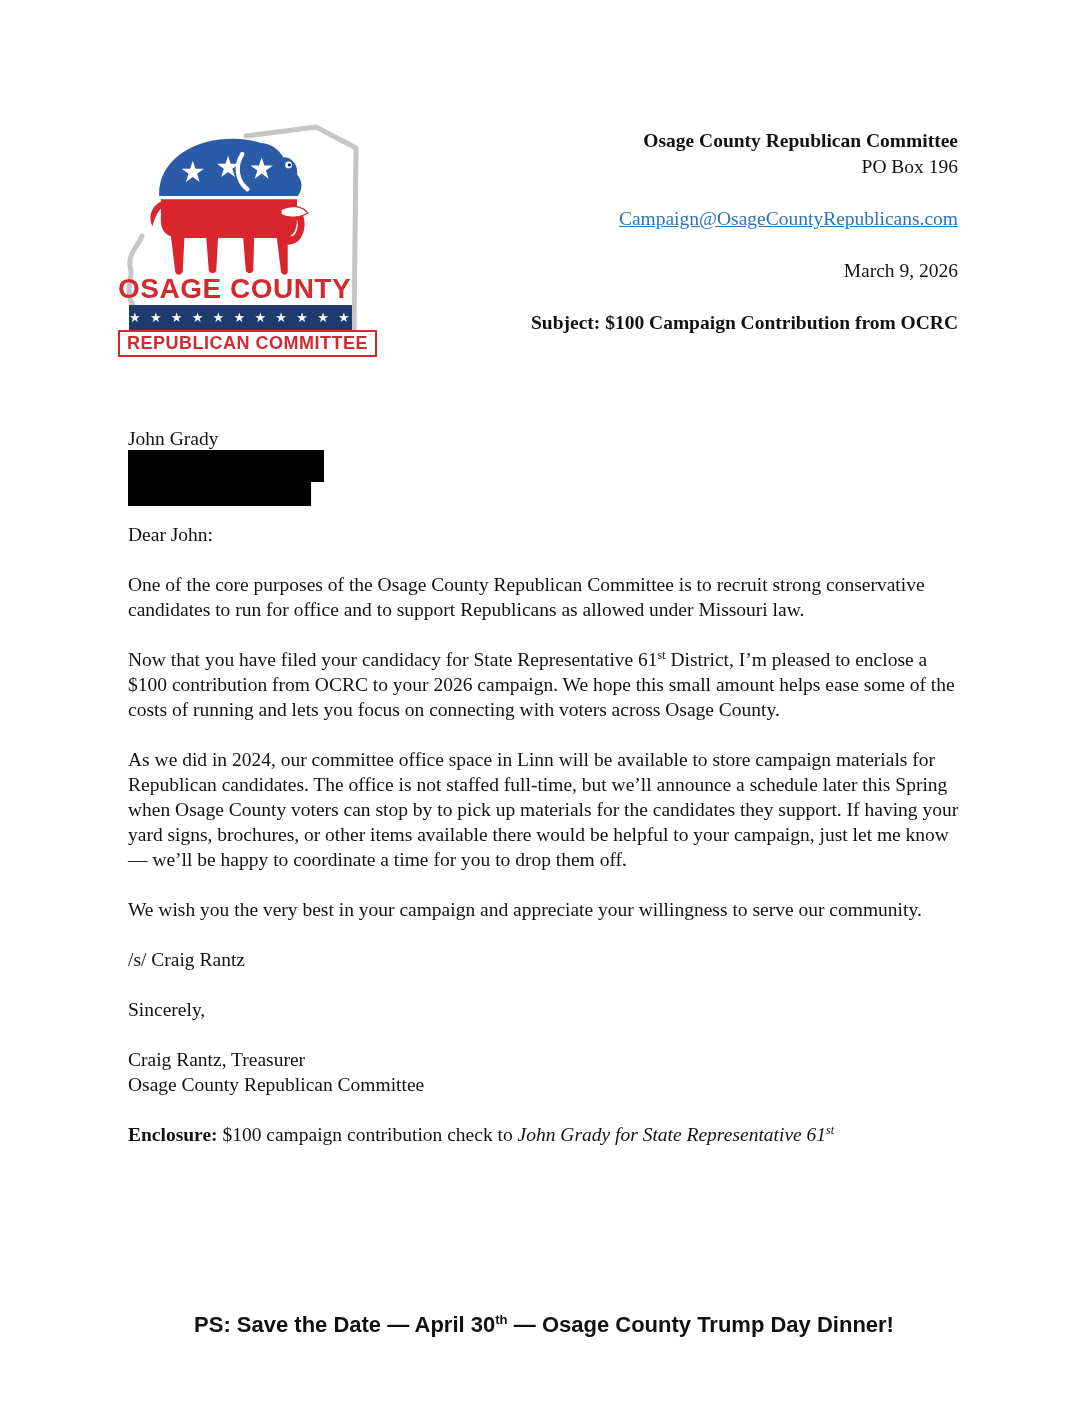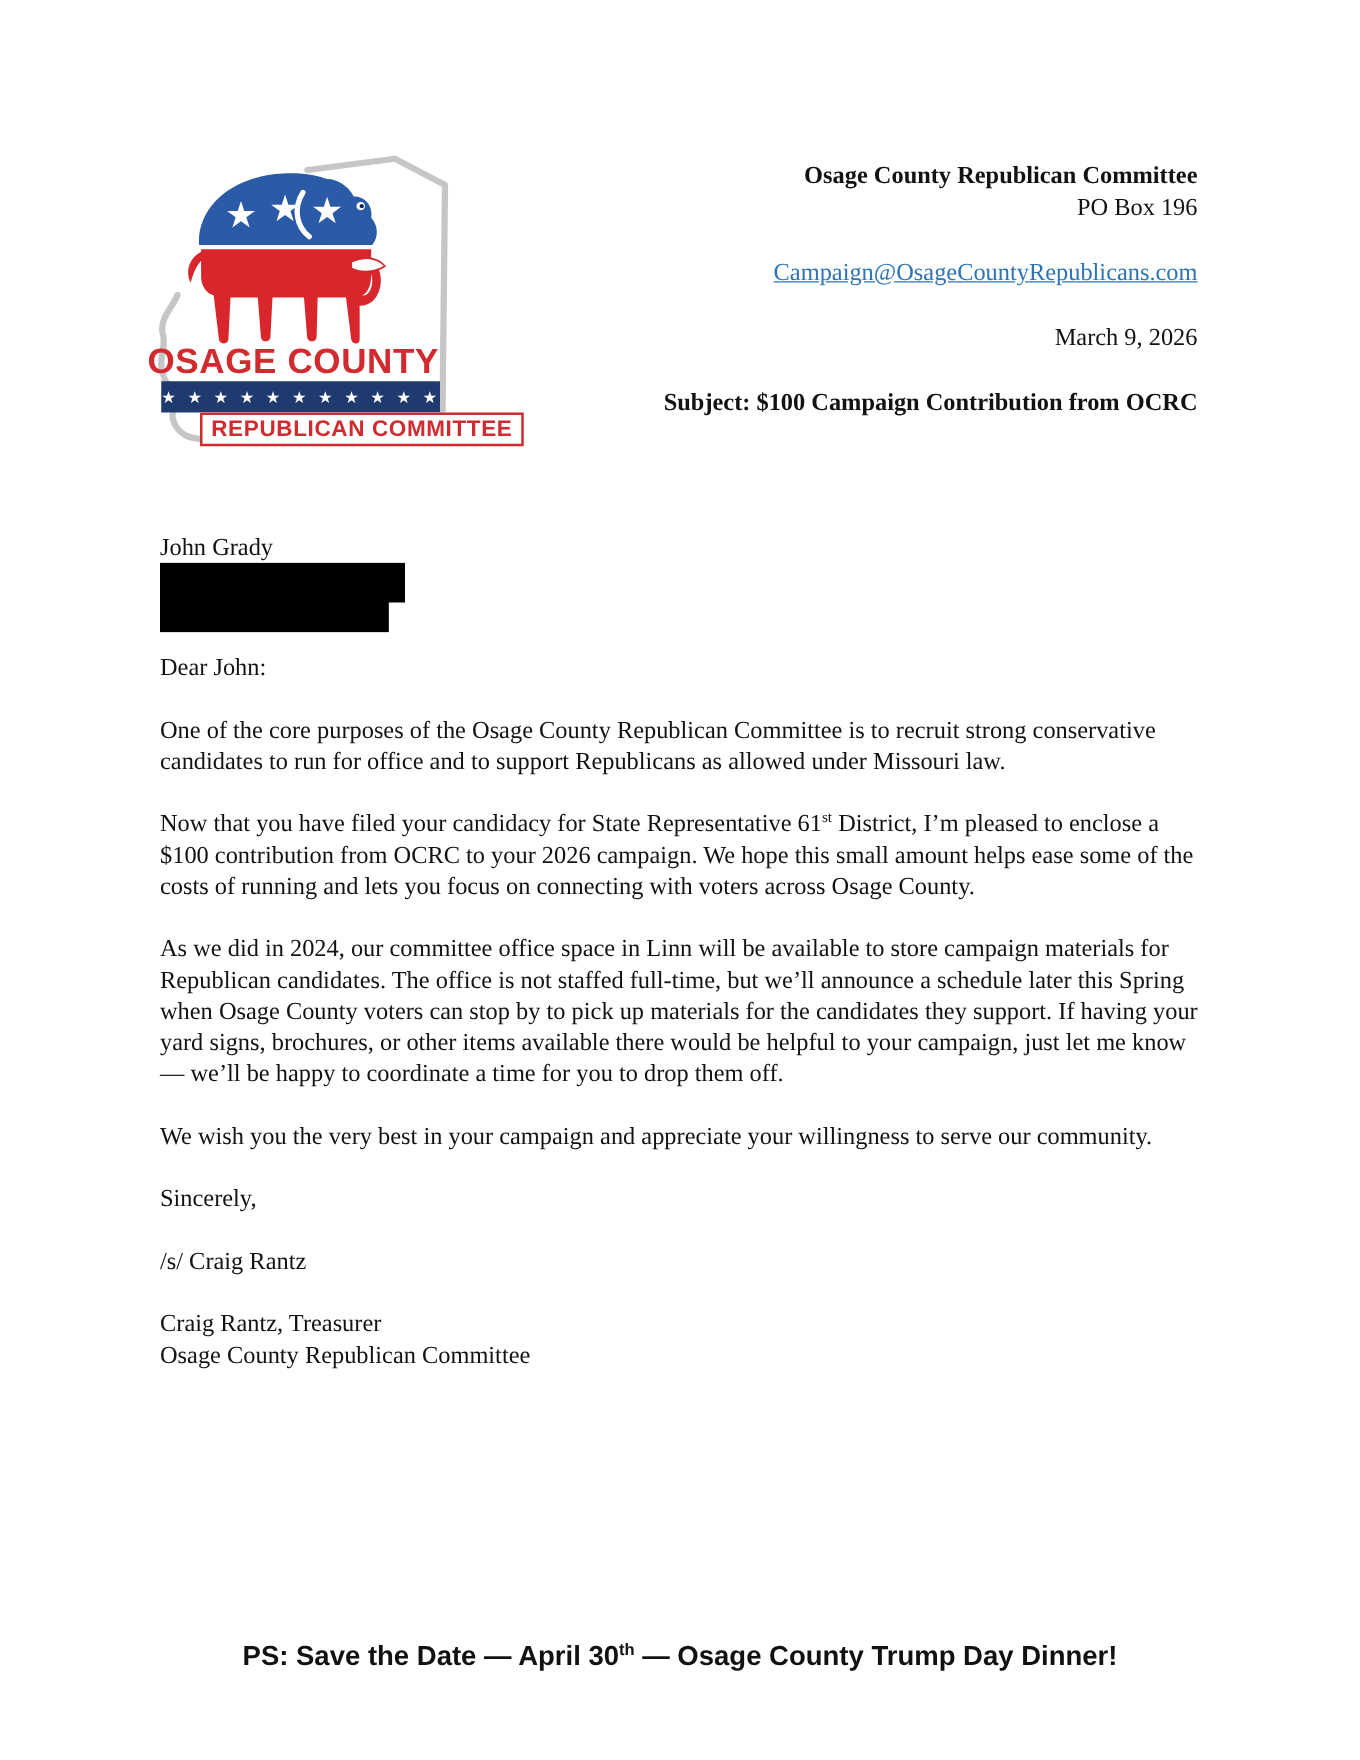--- a/index.html
+++ b/index.html
@@ -29,21 +29,21 @@
     background: #1E3A6E; color: #ffffff;
     font-size: 13px; line-height: 25px; text-align: center;
     letter-spacing: 3px; white-space: nowrap; overflow: hidden;
   }
   .logo-subtitle-wrap { position: absolute; top: 218px; left: 0; width: 100%; text-align: center; }
   .logo-subtitle {
     display: inline-block;
     border: 2px solid #D22B2F; padding: 1px 7px;
     font-family: "Liberation Sans", sans-serif;
     font-weight: bold; font-size: 18px; letter-spacing: 0.5px;
-    color: #D22B2F; background: #ffffff; white-space: nowrap; margin-left: 42px;
+    color: #D22B2F; background: #ffffff; white-space: nowrap;
   }
   
   .letterhead {
     position: absolute; top: 128px; right: 130px;
     text-align: right; line-height: 26px;
   }
   .bold { font-weight: bold; }
   .gap { height: 26px; }
   .email { color: #2E74B5; text-decoration: underline; cursor: pointer; }
   
@@ -115,25 +115,26 @@
   </div>
 
   <div class="body">
     <div>John Grady</div>
     <div class="redaction"></div>
     <p class="salutation">Dear John:</p>
     <p>One of the core purposes of the Osage County Republican Committee is to recruit strong conservative candidates to run for office and to support Republicans as allowed under Missouri law.</p>
     <p><span>Now that you have filed your candidacy for State Representative 61</span><sup>st</sup><span> District, I’m pleased to enclose a $100 contribution from OCRC to your 2026 campaign. We hope this small amount helps ease some of the costs of running and lets you focus on connecting with voters across Osage County.</span></p>
     <p>As we did in 2024, our committee office space in Linn will be available to store campaign materials for Republican candidates. The office is not staffed full-time, but we’ll announce a schedule later this Spring when Osage County voters can stop by to pick up materials for the candidates they support. If having your yard signs, brochures, or other items available there would be helpful to your campaign, just let me know — we’ll be happy to coordinate a time for you to drop them off.</p>
     <p>We wish you the very best in your campaign and appreciate your willingness to serve our community.</p>
+    <p>/s/ Craig Rantz</p>
     <p>Sincerely,</p>
-    <p>/s/ Craig Rantz</p>
     <p>
       <span>Craig Rantz, Treasurer</span><br>
       <span>Osage County Republican Committee</span>
     </p>
+    <p><strong>Enclosure:</strong><span> $100 campaign contribution check to </span><em><span>John Grady for State Representative 61</span><sup>st</sup></em></p>
   </div>
 
   <div class="ps">
     <span>PS: Save the Date — April 30</span><sup>th</sup><span> — Osage County Trump Day Dinner!</span>
   </div>
 
 </div>
 
 </body></html>

